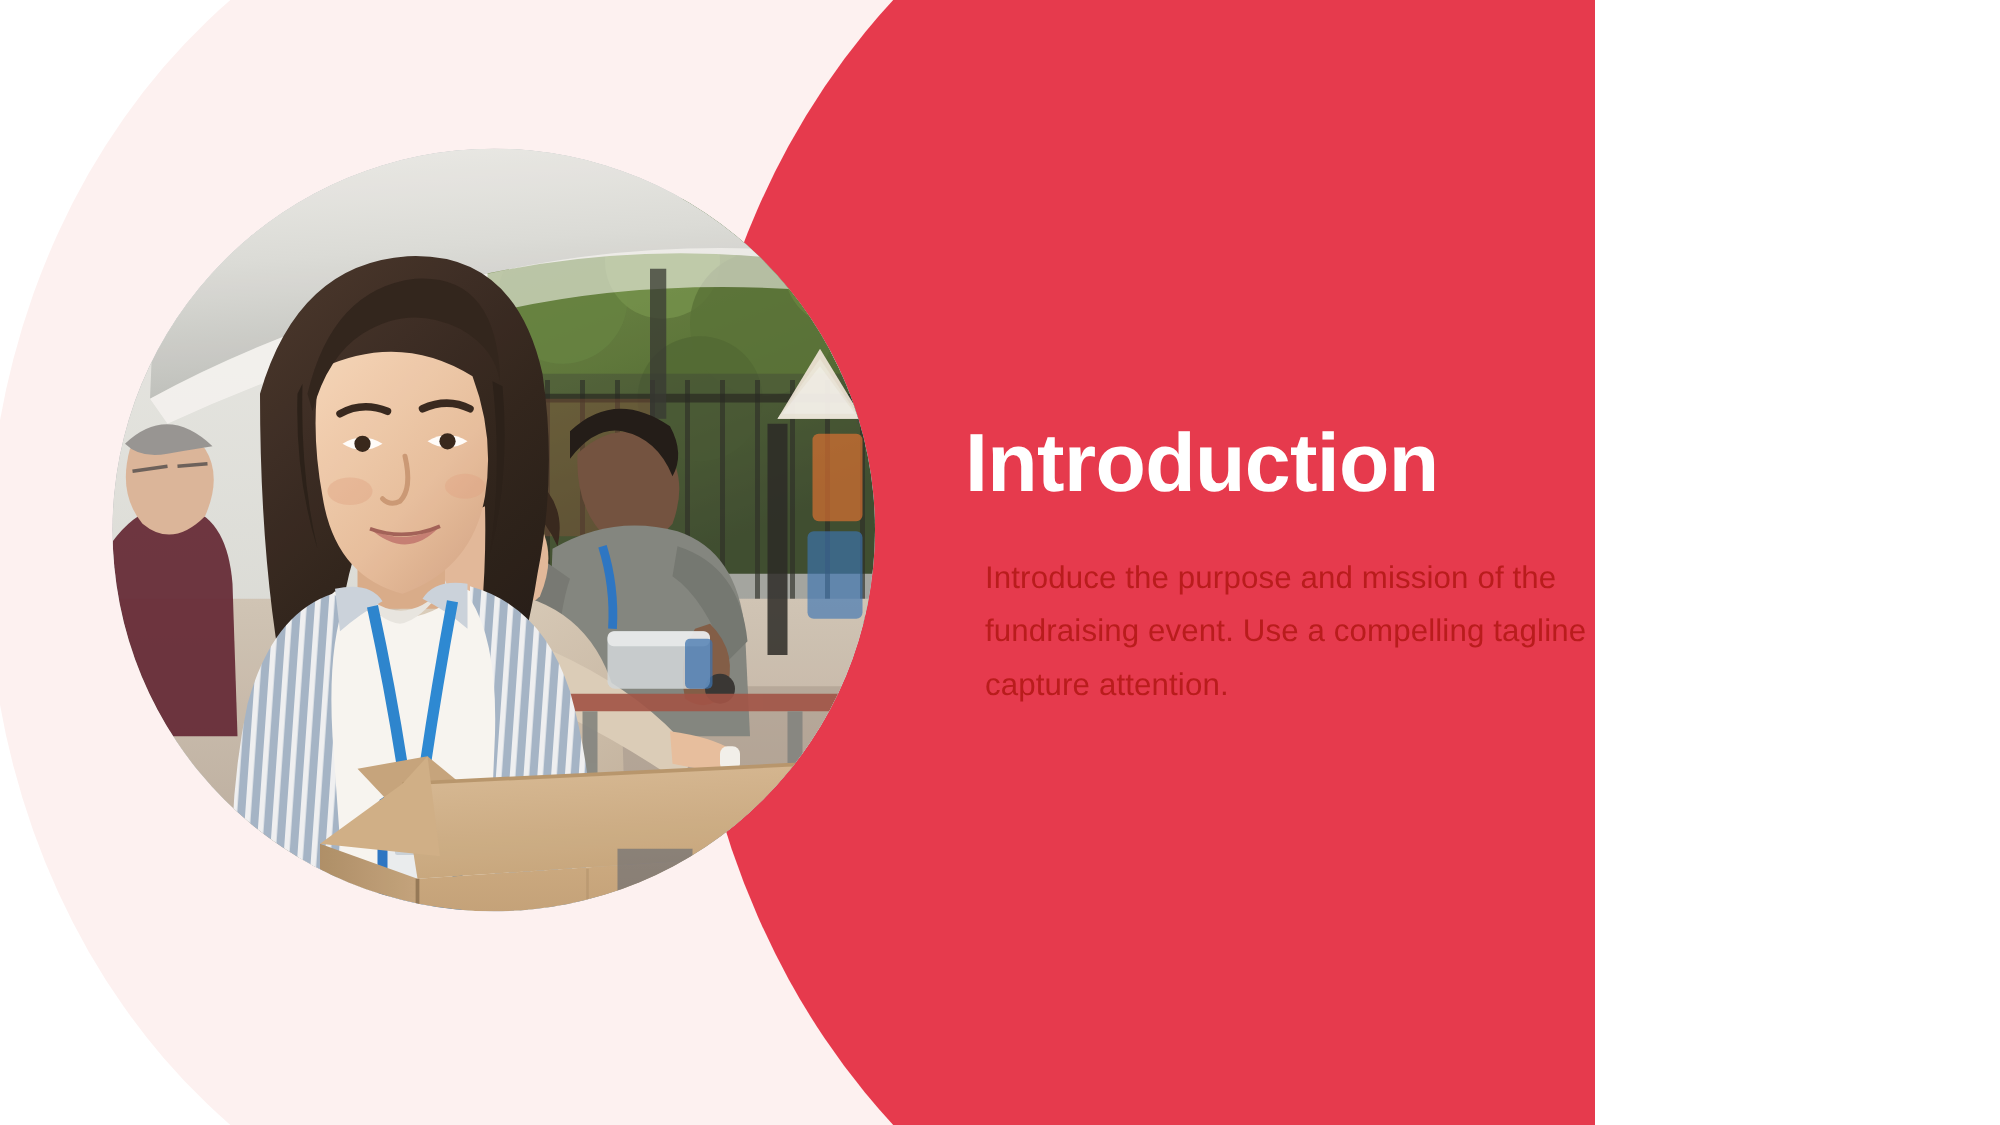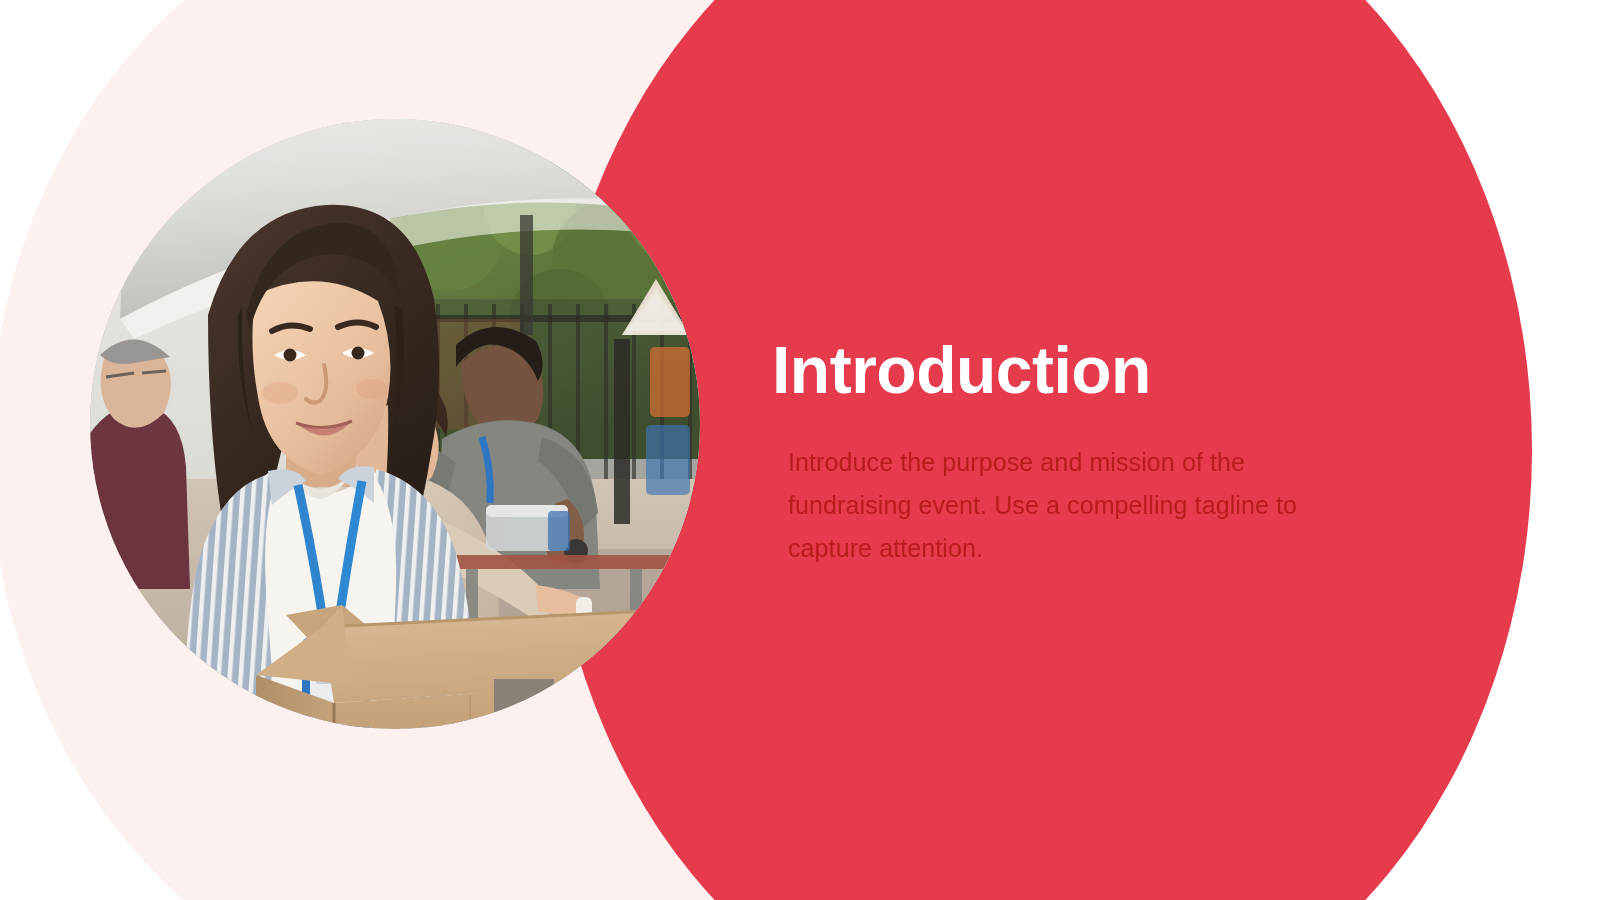--- a/index.html
+++ b/index.html
@@ -7,25 +7,24 @@
     margin: 0;
     padding: 0;
     background: #ffffff;
   }
   body {
     font-family: "Liberation Sans", sans-serif;
   }
 
   #slide {
     position: relative;
-    width: 1600px;
+    width: 1276px;
     height: 900px;
     overflow: hidden;
     background: #ffffff;
-    border-radius: 25px;
   }
 
   
   #bg-shapes {
     position: absolute;
     inset: 0;
     width: 1600px;
     height: 900px;
   }
 

